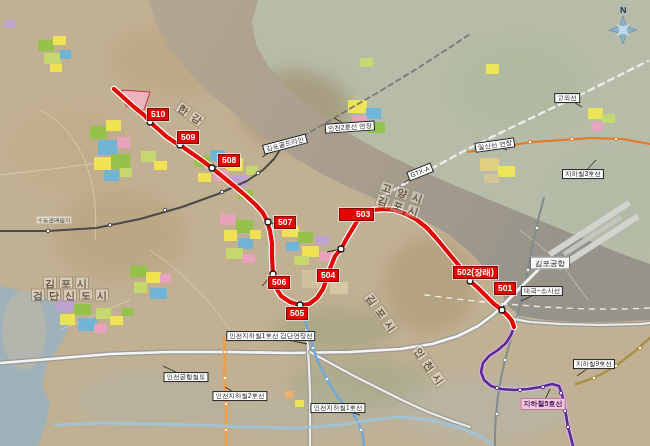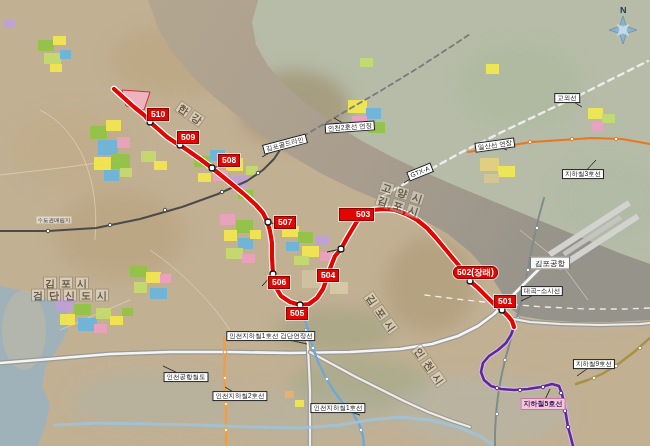--- a/index.html
+++ b/index.html
@@ -245,22 +245,22 @@
   </svg>
 
 <div class="sta" style="left: 147px; top: 108px;">510</div>
     <div class="sta" style="left: 177px; top: 131px;">509</div>
     <div class="sta" style="left: 218px; top: 154px;">508</div>
     <div class="sta" style="left: 274px; top: 216px;">507</div>
     <div class="sta" style="left: 252px; top: 276px; margin-left: 16px;">506</div>
     <div class="sta" style="left: 286px; top: 307px;">505</div>
     <div class="sta" style="left: 317px; top: 242px; margin-top: 27px;">504</div>
     <div class="sta" style="left: 339px; top: 208px; padding-left: 16px;">503</div>
-    <div class="sta" style="left: 453px; top: 266px; border-radius: 6px;">502(장래)</div>
-    <div class="sta" style="left: 494px; top: 295px;">501</div>
+    <div class="sta" style="left: 453px; top: 266px;">502(장래)</div>
+    <div class="sta" style="left: 494px; top: 282px;">501</div>
     <div class="wl lbl" style="left: 285px; top: 144px; transform: translate(-50%, -50%) rotate(-15deg);">김포골드라인</div>
     <div class="wl lbl" style="left: 350px; top: 127px; transform: translate(-50%, -50%) rotate(-4deg);">인천2호선 연장</div>
     <div class="wl lbl" style="left: 495px; top: 145px; transform: translate(-50%, -50%) rotate(-8deg);">일산선 연장</div>
     <div class="wl lbl" style="left: 567px; top: 98px; transform: translate(-50%, -50%);">교외선</div>
     <div class="wl lbl" style="left: 420px; top: 172px; transform: translate(-50%, -50%) rotate(-22deg);">GTX-A</div>
     <div class="wl lbl" style="left: 583px; top: 174px; transform: translate(-50%, -50%);">지하철3호선</div>
     <div class="wl lbl" style="left: 542px; top: 291px; transform: translate(-50%, -50%);">대곡~소사선</div>
     <div class="wl big lbl" style="left: 550px; top: 255px; transform: translate(-50%, -50%); margin-top: 8px;">김포공항</div>
     <div class="wl lbl" style="left: 594px; top: 364px; transform: translate(-50%, -50%);">지하철9호선</div>
     <div class="wl lbl" style="left: 186px; top: 377px; transform: translate(-50%, -50%);">인천공항철도</div>

